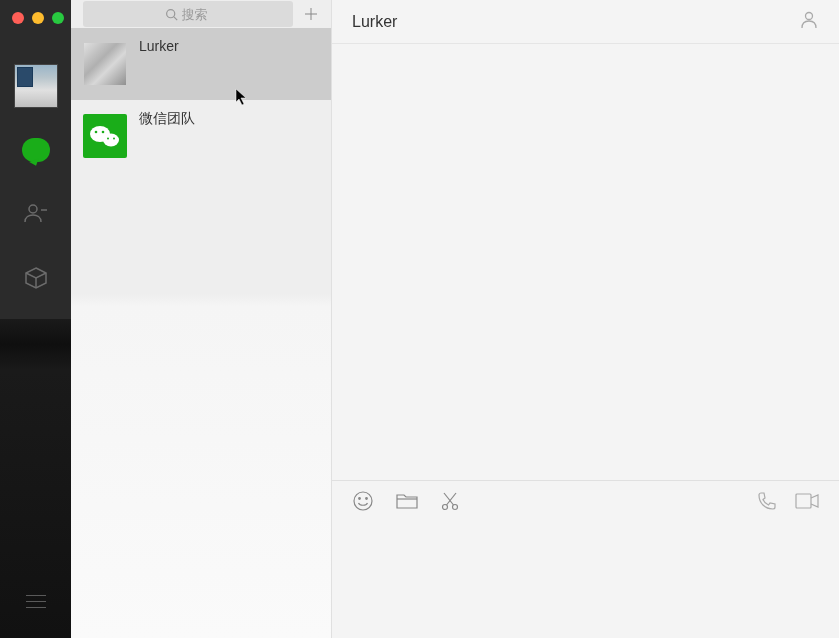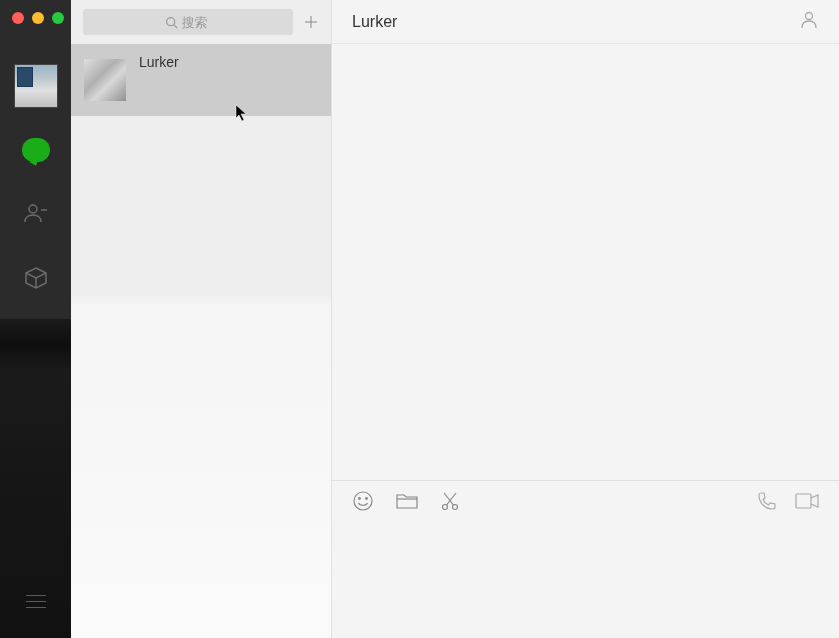--- a/index.html
+++ b/index.html
@@ -106,21 +106,21 @@
       background: #5a5a5a;
     }
     .chat-list-panel {
       width: 260px;
       height: 100%;
       background: linear-gradient(to bottom, #eeeeee 0%, #eeeeee 46%, #f5f5f5 48%, #fafafa 100%);
       display: flex;
       flex-direction: column;
     }
     .search-bar {
-      height: 44px;
+      height: 28px;
       display: flex;
       align-items: center;
       padding: 0 12px;
       gap: 10px;
     }
     .search-box {
       flex: 1;
       height: 26px;
       background: #dbdbdb;
       border-radius: 3px;
@@ -314,20 +314,33 @@
   </div>
 
   <div class="chat-item selected">
     <div class="chat-avatar chat-avatar-lurker"></div>
     <div class="chat-name">Lurker</div>
     <svg class="cursor-arrow" width="14" height="18" viewBox="0 0 14 18">
       <path d="M1 1 L1 14 L4 11 L7 17 L9 16 L6 10 L11 10 Z" fill="#000" stroke="#fff" stroke-width="0.5"></path>
     </svg>
   </div>
 
+  <div class="chat-item">
+    <div class="chat-avatar chat-avatar-wechat">
+      <svg width="32" height="26" viewBox="0 0 32 26">
+        <ellipse cx="11" cy="11" rx="10" ry="8" fill="#fff"></ellipse>
+        <ellipse cx="22" cy="17" rx="8" ry="6.5" fill="#fff"></ellipse>
+        <circle cx="7" cy="9" r="1.3" fill="#1aad19"></circle>
+        <circle cx="14" cy="9" r="1.3" fill="#1aad19"></circle>
+        <circle cx="19" cy="15.5" r="1" fill="#1aad19"></circle>
+        <circle cx="25" cy="15.5" r="1" fill="#1aad19"></circle>
+      </svg>
+    </div>
+    <div class="chat-name">微信团队</div>
+  </div>
 </div>
 
 <div class="main-panel">
   <div class="chat-header">
     <div class="chat-title">Lurker</div>
     <div>
       <svg width="20" height="20" viewBox="0 0 20 20" fill="none" stroke="#aaa" stroke-width="1.3">
         <circle cx="10" cy="6" r="3.5"></circle>
         <path d="M3 18 C3 13, 6 11, 10 11 C14 11, 17 13, 17 18"></path>
       </svg>

